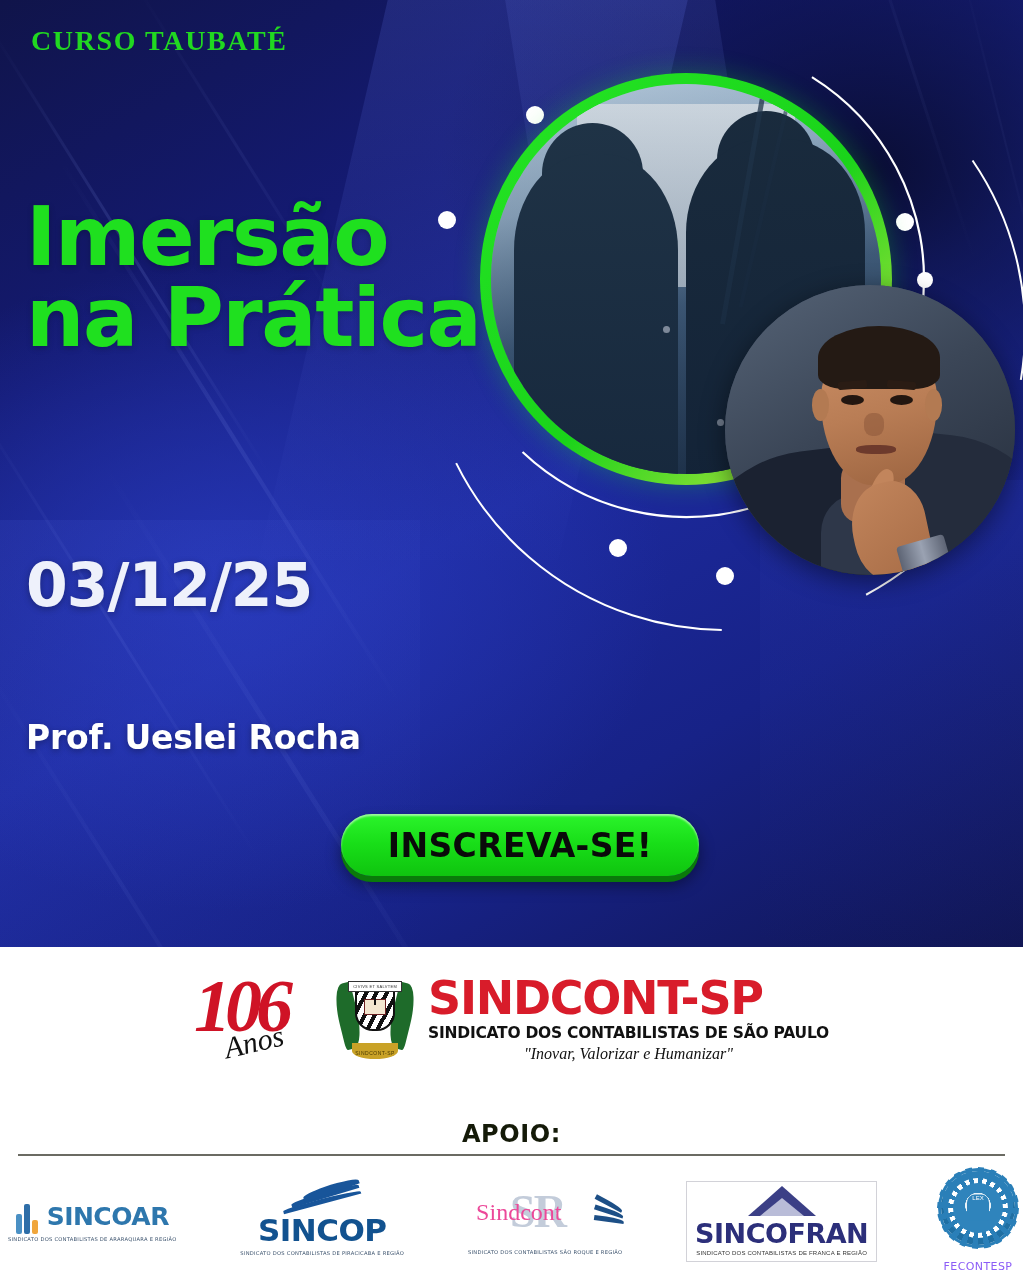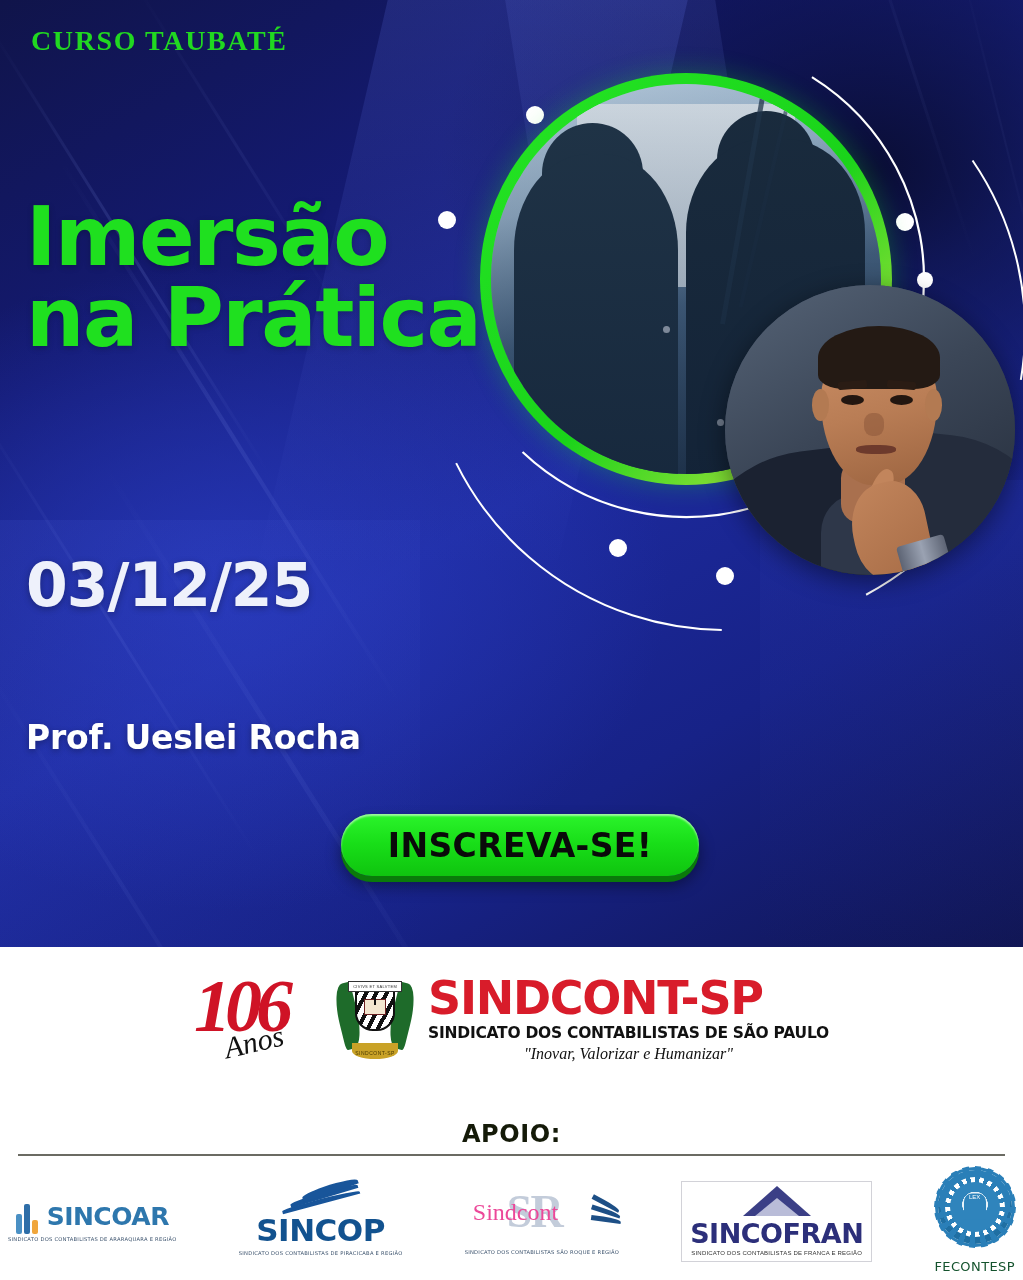--- a/index.html
+++ b/index.html
@@ -279,21 +279,21 @@
               box-shadow:0 0 0 3px #2a7fb8; }
   .fec-seal::before { content:""; position:absolute; inset:7px; border-radius:50%;
               background:#fff; }
   .fec-seal::after { content:""; position:absolute; inset:12px; border-radius:50%;
               background:radial-gradient(circle at 50% 45%, #e8f2f8 0 34%, #2f84bc 35% 100%); }
   .fec-teeth { position:absolute; inset:-4px; border-radius:50%;
               background:repeating-conic-gradient(#2a7fb8 0deg 9deg, transparent 9deg 18deg); }
   .fec-tab { position:absolute; left:50%; top:50%; transform:translate(-50%,-52%);
              width:22px; height:26px; background:#2f84bc; border-radius:8px 8px 2px 2px;
              z-index:3; color:#fff; font-size:6px; text-align:center; line-height:9px; }
-  .fec-name { font-family:"DejaVu Sans", sans-serif; font-size:13px; color:#14532d;
+  .fec-name { font-family:"DejaVu Sans", sans-serif; font-size:11px; color:#8b5cf6;
               letter-spacing:.4px; margin-top:15px; }
   
   .snt-mark { width:52px; height:42px; position:relative; margin-bottom:2px; }
   .snt-mark i { position:absolute; display:block; border-radius:50%; }
   .sn1 { left:6px; top:2px; width:40px; height:16px; border:3px solid #2f9e6e;
          border-bottom-color:transparent; border-left-color:transparent; transform:rotate(-24deg); }
   .sn2 { left:4px; top:14px; width:42px; height:17px; border:3px solid #2a5e9e;
          border-top-color:transparent; border-right-color:transparent; transform:rotate(-18deg); }
   .sn3 { left:8px; top:26px; width:36px; height:12px; border:3px solid #2a5e9e;
          border-top-color:transparent; border-right-color:transparent; transform:rotate(-12deg); }

